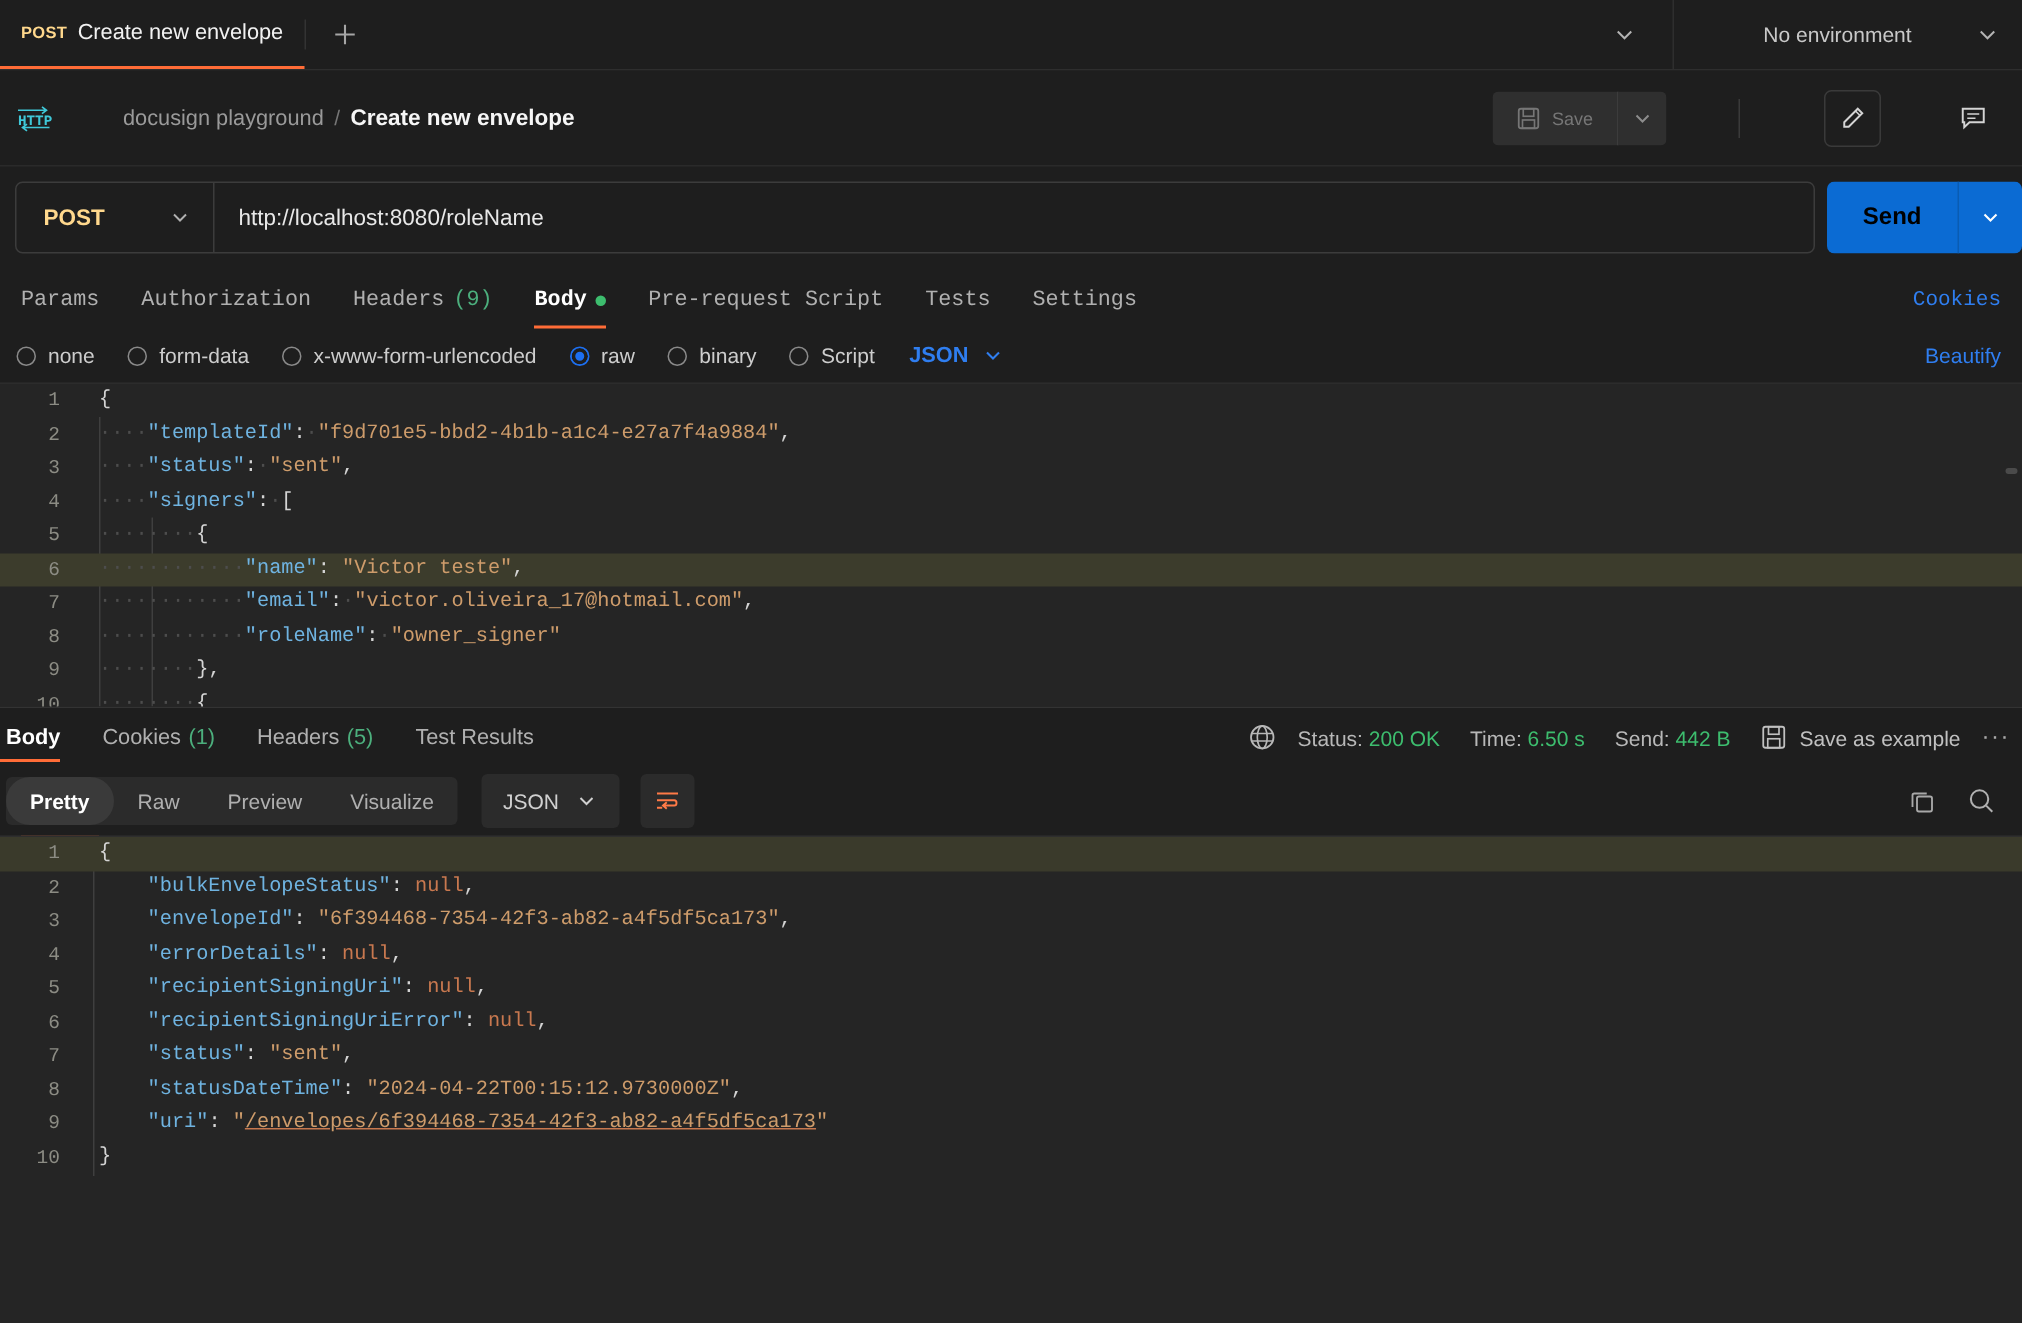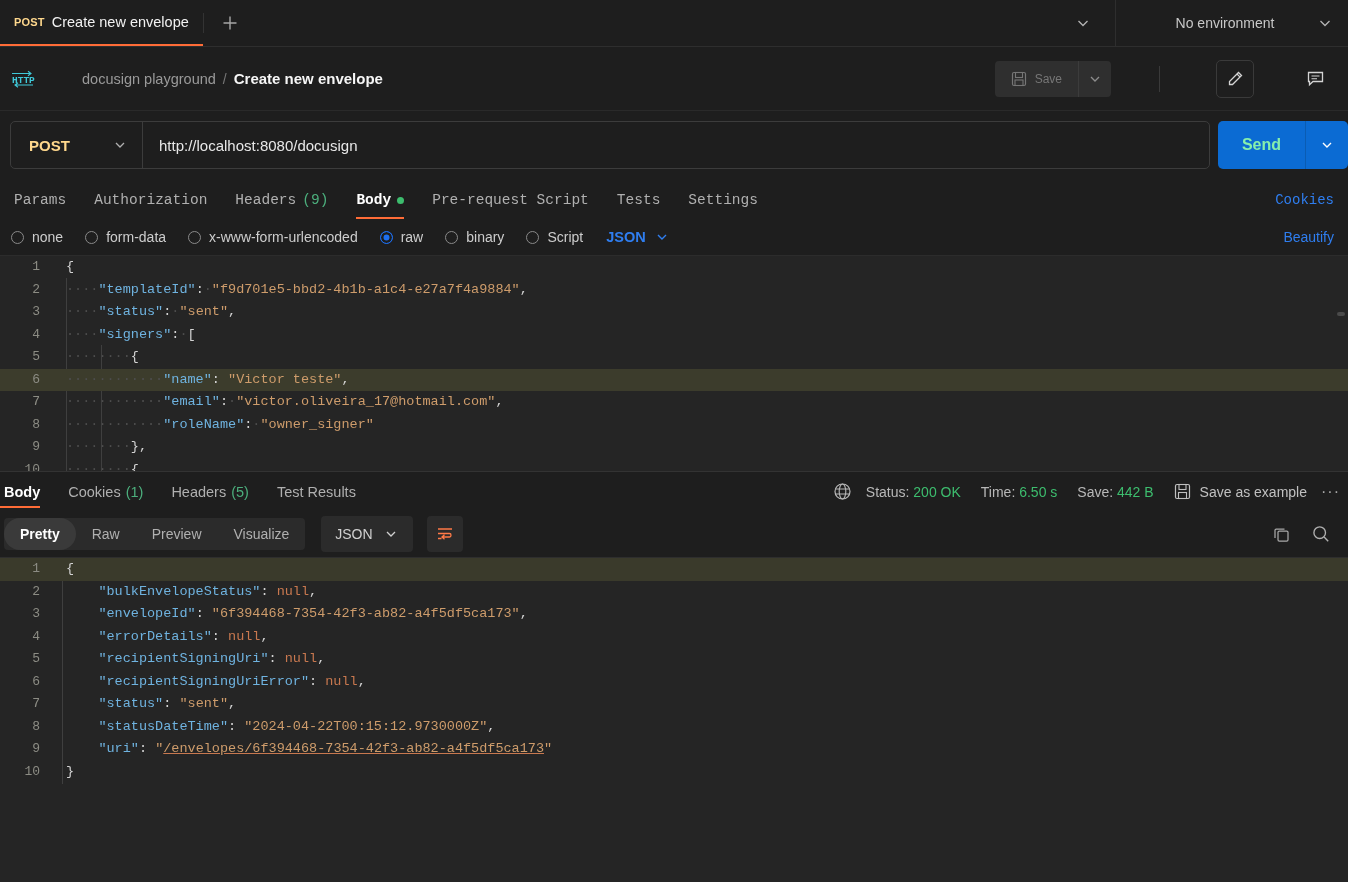--- a/index.html
+++ b/index.html
@@ -90,21 +90,21 @@
   }
   .method-box {
     display: flex; align-items: center; justify-content: space-between;
     width: 132px; padding: 0 14px 0 18px; height: 100%;
     border-right: 1px solid #3c3c3c;
   }
   .method-text { font-size: 15px; font-weight: bold; color: #ffd88d; }
   .url-text { padding-left: 16px; font-size: 15px; color: #e8e8e8; }
   .send-group { display: flex; align-items: stretch; border-radius: 5px; overflow: hidden; }
   .send-btn {
-    background: #0d6efd; background: #0b6bd3; color: #86efac;
+    background: #0d6efd; background: #0b6bd3; color: #000000;
     font-size: 16px; font-weight: bold;
     padding: 0 24px; height: 48px; display: flex; align-items: center;
     border-right: 1px solid #0a5cb3;
   }
   .send-caret {
     background: #0b6bd3; color: #fff; width: 42px; height: 48px;
     display: flex; align-items: center; justify-content: center;
   }
 
   
@@ -283,21 +283,21 @@
   </div>
 
   <div class="urlrow">
     <div class="url-field">
       <div class="method-box">
         <span class="method-text">POST</span>
         <svg width="16" height="16" viewBox="0 0 16 16">
           <path d="M4 6 L8 10 L12 6" stroke="#b0b0b0" stroke-width="1.3" fill="none"></path>
         </svg>
       </div>
-      <span class="url-text">http://localhost:8080/docusign</span>
+      <span class="url-text">http://localhost:8080/roleName</span>
     </div>
     <div class="send-group">
       <div class="send-btn">Send</div>
       <div class="send-caret">
         <svg width="16" height="16" viewBox="0 0 16 16">
           <path d="M4 6 L8 10 L12 6" stroke="#ffffff" stroke-width="1.4" fill="none"></path>
         </svg>
       </div>
     </div>
   </div>
@@ -433,21 +433,21 @@
     <div class="resp-spacer"></div>
     <span style="margin-right:14px;display:flex;align-items:center;">
       <svg width="19" height="19" viewBox="0 0 19 19">
         <circle cx="9.5" cy="9.5" r="7.5" stroke="#b8b8b8" stroke-width="1.2" fill="none"></circle>
         <ellipse cx="9.5" cy="9.5" rx="3.3" ry="7.5" stroke="#b8b8b8" stroke-width="1.1" fill="none"></ellipse>
         <path d="M2.3 7 H16.7 M2.3 12 H16.7" stroke="#b8b8b8" stroke-width="1.1"></path>
       </svg>
     </span>
     <span class="meta"><span>Status:</span> <span class="val">200 OK</span></span>
     <span class="meta"><span>Time:</span> <span class="val">6.50 s</span></span>
-    <span class="meta"><span>Save:</span> <span class="val">442 B</span></span>
+    <span class="meta"><span>Send:</span> <span class="val">442 B</span></span>
     <div class="save-example">
       <svg width="17" height="17" viewBox="0 0 17 17">
         <rect x="1.5" y="1.5" width="14" height="14" rx="1.5" stroke="#c0c0c0" stroke-width="1.2" fill="none"></rect>
         <rect x="5" y="1.5" width="7" height="5" stroke="#c0c0c0" stroke-width="1.1" fill="none"></rect>
         <rect x="4.5" y="9.5" width="8" height="6" stroke="#c0c0c0" stroke-width="1.1" fill="none"></rect>
       </svg>
       <span>Save as example</span>
     </div>
     <span style="color:#a8a8a8;font-size:16px;letter-spacing:1px;">···</span>
   </div>

